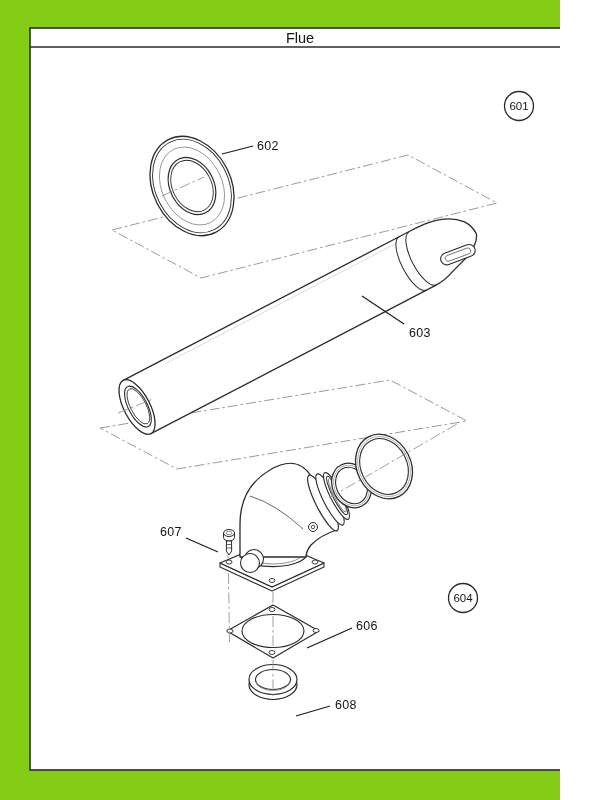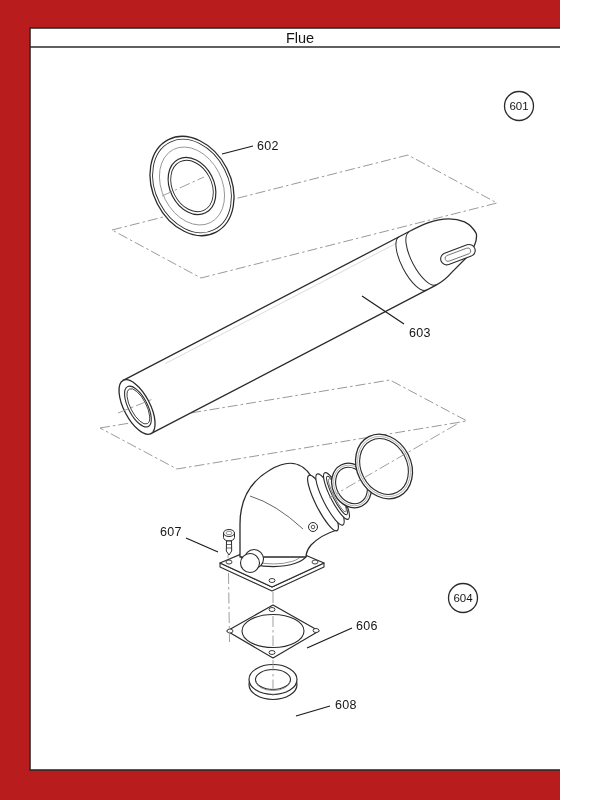--- a/index.html
+++ b/index.html
@@ -1,19 +1,19 @@
 <!DOCTYPE html>
 <html><head>
 <meta charset="utf-8">
 <style>
   html,body{margin:0;padding:0;background:#ffffff;}
   .page{
     position:relative;
     width:560px;height:800px;
-    background:#b91c1c;
+    background:#84cc16;
     font-family:"Liberation Sans", sans-serif;
     overflow:hidden;
   }
   svg{display:block;}
   text{font-family:"Liberation Sans", sans-serif; fill:#161616;}
   .callout-text{font-size:12.5px; letter-spacing:.3px;}
   .circle-text{font-size:11.5px; text-anchor:middle;}
   .title-text{font-size:14.5px; text-anchor:middle;}
 </style>
 </head>

